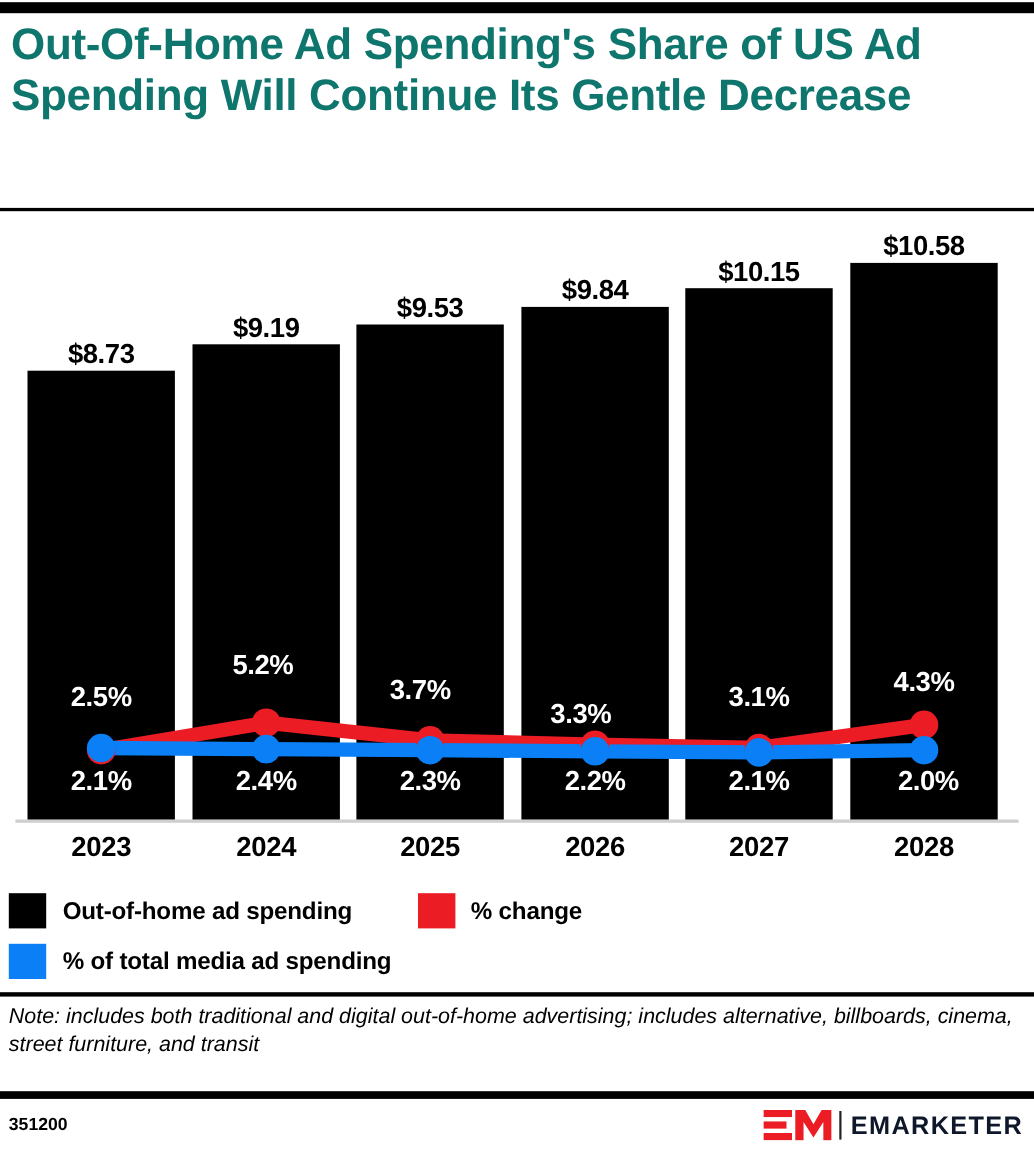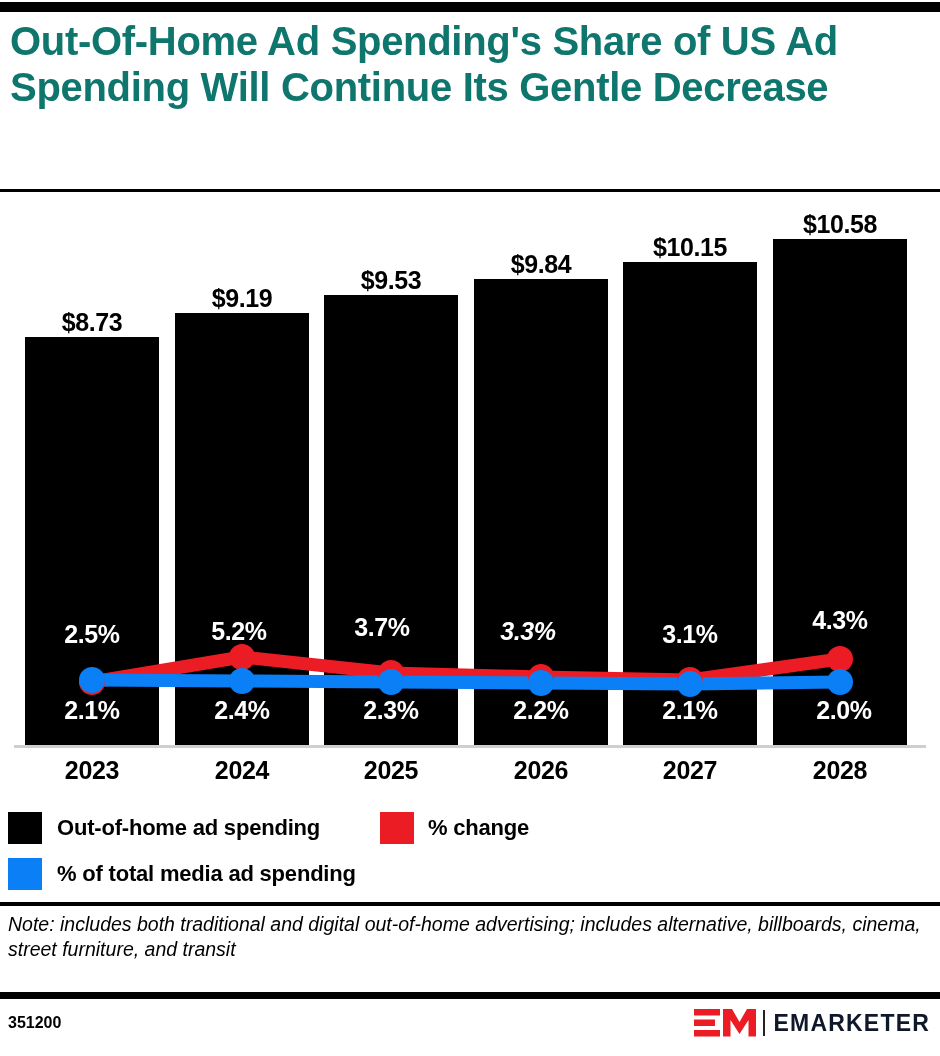--- a/index.html
+++ b/index.html
@@ -145,23 +145,23 @@
   <div class="bar" style="left:773px; width:134px; height:506px;"></div>
 
   <div class="bar-label" style="left:25px;  width:134px; top:112px;">$8.73</div>
   <div class="bar-label" style="left:175px; width:134px; top:88px;">$9.19</div>
   <div class="bar-label" style="left:324px; width:134px; top:70px;text-align:center;">$9.53</div>
   <div class="bar-label" style="left:474px; width:134px; top:54px;">$9.84</div>
   <div class="bar-label" style="left:623px; width:134px; top:37px;">$10.15</div>
   <div class="bar-label" style="left:773px; width:134px; top:14px;">$10.58</div>
 
   <div class="pct-label" style="left:25px;  width:134px; top:424px;">2.5%</div>
-  <div class="pct-label" style="left:175px; width:128px; top:421px;">5.2%</div>
+  <div class="pct-label" style="left:175px; width:128px; top:395px;">5.2%</div>
   <div class="pct-label" style="left:324px; width:116px; top:417px;">3.7%</div>
-  <div class="pct-label" style="left:474px; width:108px; top:421px;font-style:italic;">3.3%</div>
+  <div class="pct-label" style="left:474px; width:108px; top:439px;">3.3%</div>
   <div class="pct-label" style="left:623px; width:134px; top:424px;">3.1%</div>
   <div class="pct-label" style="left:773px; width:134px; top:410px;">4.3%</div>
 
   <div class="pct-label" style="left:25px;  width:134px; top:500px;">2.1%</div>
   <div class="pct-label" style="left:175px; width:134px; top:500px;">2.4%</div>
   <div class="pct-label" style="left:324px; width:134px; top:500px;">2.3%</div>
   <div class="pct-label" style="left:474px; width:134px; top:500px;">2.2%</div>
   <div class="pct-label" style="left:623px; width:134px; top:500px;">2.1%</div>
   <div class="pct-label" style="left:773px; width:142px; top:500px;">2.0%</div>
 

